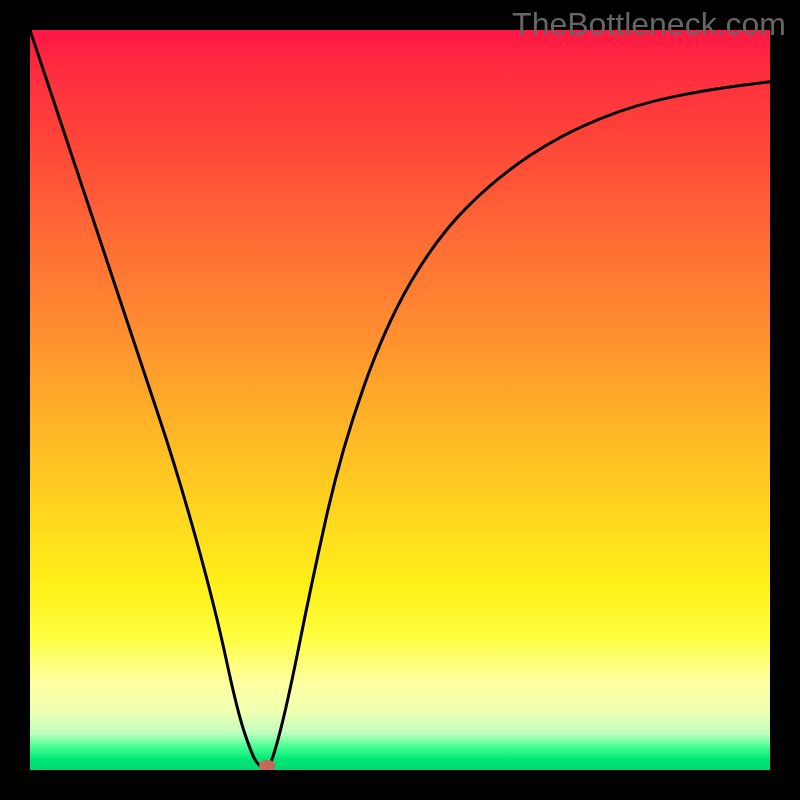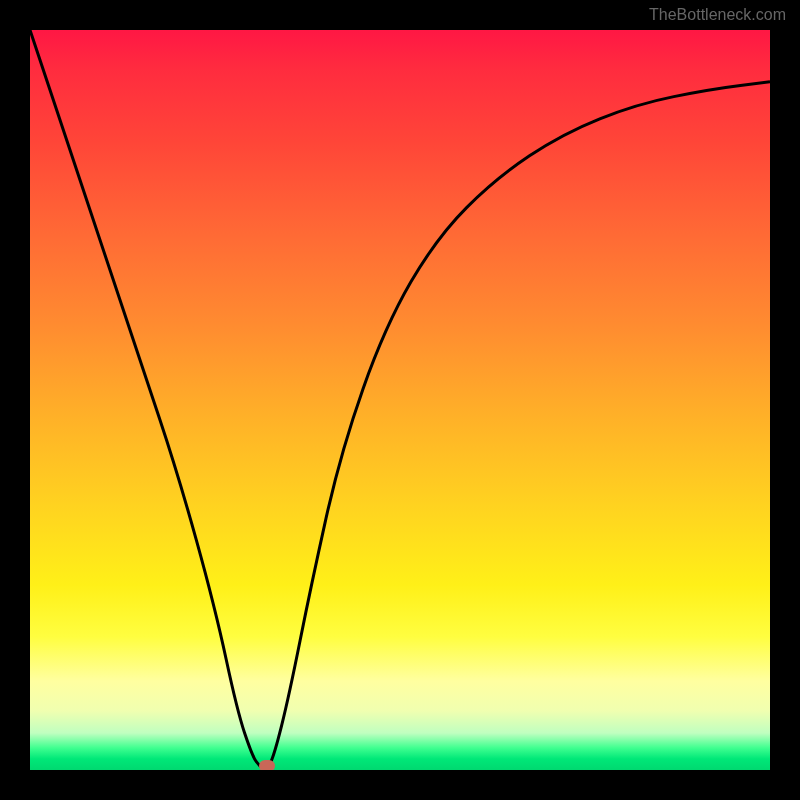--- a/index.html
+++ b/index.html
@@ -14,21 +14,21 @@
     position: relative;
     width: 800px;
     height: 800px;
     background: #000;
   }
   .watermark {
     position: absolute;
     top: 6px;
     right: 14px;
     color: #666;
-    font-size: 16px;
+    font-size: 32px;
     font-weight: 500;
     z-index: 10;
   }
   .plot-area {
     position: absolute;
     left: 30px;
     top: 30px;
     width: 740px;
     height: 740px;
     overflow: hidden;

